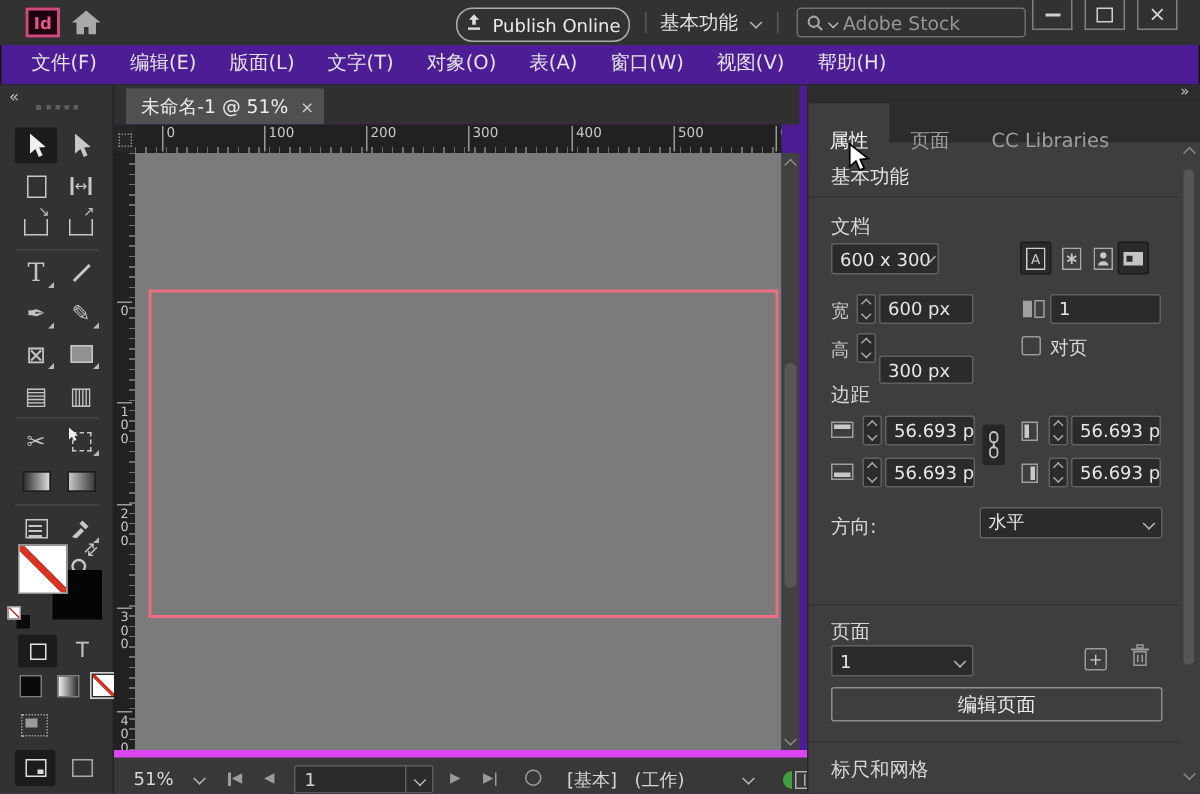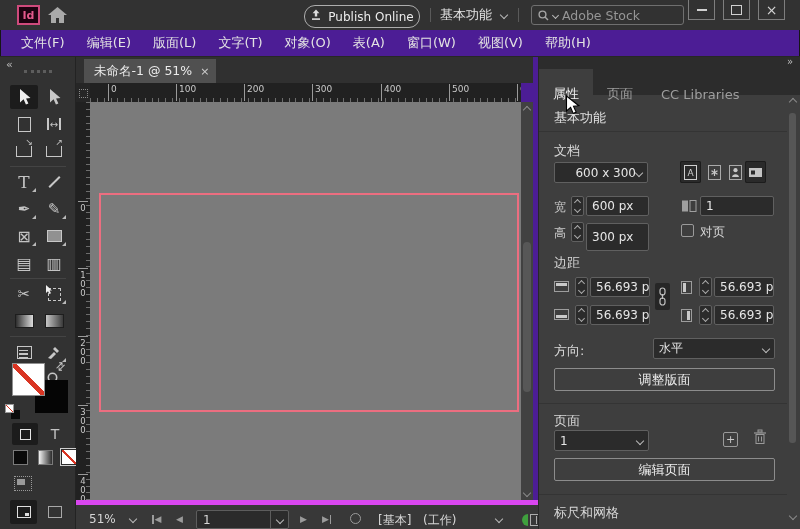--- a/index.html
+++ b/index.html
@@ -351,21 +351,21 @@
 
     <span class="plabel" style="left:15px;top:52px;color:#e2e2e2;">基本功能</span>
     <span class="abs" style="left:26px;top:38px;z-index:5;">
       <svg width="16" height="22">
           <path d="M1.5 1 L1.5 16 L5.6 12.4 L8.2 18.4 L11.1 17.1 L8.5 11.3 L13.8 10.7 Z" fill="#fff" stroke="#000" stroke-width="1.1"></path>
         </svg>
     </span>
     <div class="pdiv" style="top:74px;"></div>
 
     <span class="plabel" style="left:15px;top:85px;">文档</span>
-    <div class="field dd" style="left:15px;top:105px;width:94px;height:21px;justify-content:flex-end;">
+    <div class="field dd" style="left:15px;top:105px;width:72px;height:21px;">
       <span>600 x 300</span>
         <span class="chev"></span>
     </div>
     <div class="pbtn pressed" style="left:141px;top:104px;">
       <svg width="13" height="15">
           <rect x="0.5" y="0.5" width="12" height="14" fill="none" stroke="#cfcfcf"></rect>
           <text x="6.5" y="11" font-size="9" fill="#cfcfcf" text-anchor="middle">A</text>
         </svg>
     </div>
     <div class="pbtn" style="left:165px;top:104px;">
@@ -408,21 +408,21 @@
     </span>
     <div class="field" style="left:161px;top:139px;width:74px;height:20px;">
         <span>1</span>
       </div>
 
     <span class="plabel" style="left:15px;top:168px;font-size:12px;color:#c9c9c9;">高</span>
     <div class="stp" style="left:32px;top:165px;">
         <i class="u"></i>
         <i class="d"></i>
       </div>
-    <div class="field" style="left:47px;top:166px;width:63px;height:28px;">
+    <div class="field" style="left:47px;top:180px;width:63px;height:19px;">
         <span>300 px</span>
       </div>
     <div class="cb" style="left:142px;top:167px;"></div>
     <span class="plabel" style="left:161px;top:167px;font-size:12.5px;">对页</span>
 
     <span class="plabel" style="left:15px;top:197px;">边距</span>
 
     <span class="mic t" style="left:15px;top:224px;"></span>
     <div class="stp" style="left:36px;top:220px;">
         <i class="u"></i>
@@ -462,23 +462,20 @@
       </div>
     <div class="field" style="left:175px;top:248px;width:60px;height:20px;">
         <span>56.693 px</span>
       </div>
 
     <span class="plabel" style="left:15px;top:285px;">方向:</span>
     <div class="field dd" style="left:114px;top:281px;width:122px;height:21px;">
       <span>水平</span>
         <span class="chev"></span>
     </div>
-    <div class="pbtn2" style="left:15px;top:311px;width:221px;height:23px;">
-        <span>调整版面</span>
-      </div>
 
     <div class="pdiv" style="top:346px;"></div>
 
     <span class="plabel" style="left:15px;top:355px;">页面</span>
     <div class="field dd" style="left:15px;top:373px;width:95px;height:21px;">
       <span>1</span>
         <span class="chev"></span>
     </div>
     <div class="abs" style="left:184px;top:375px;width:15px;height:15px;border:1px solid #9a9a9a;border-radius:2px;box-sizing:border-box;display:flex;align-items:center;justify-content:center;color:#c9c9c9;font-size:11px;line-height:1;">
         <span>+</span>

